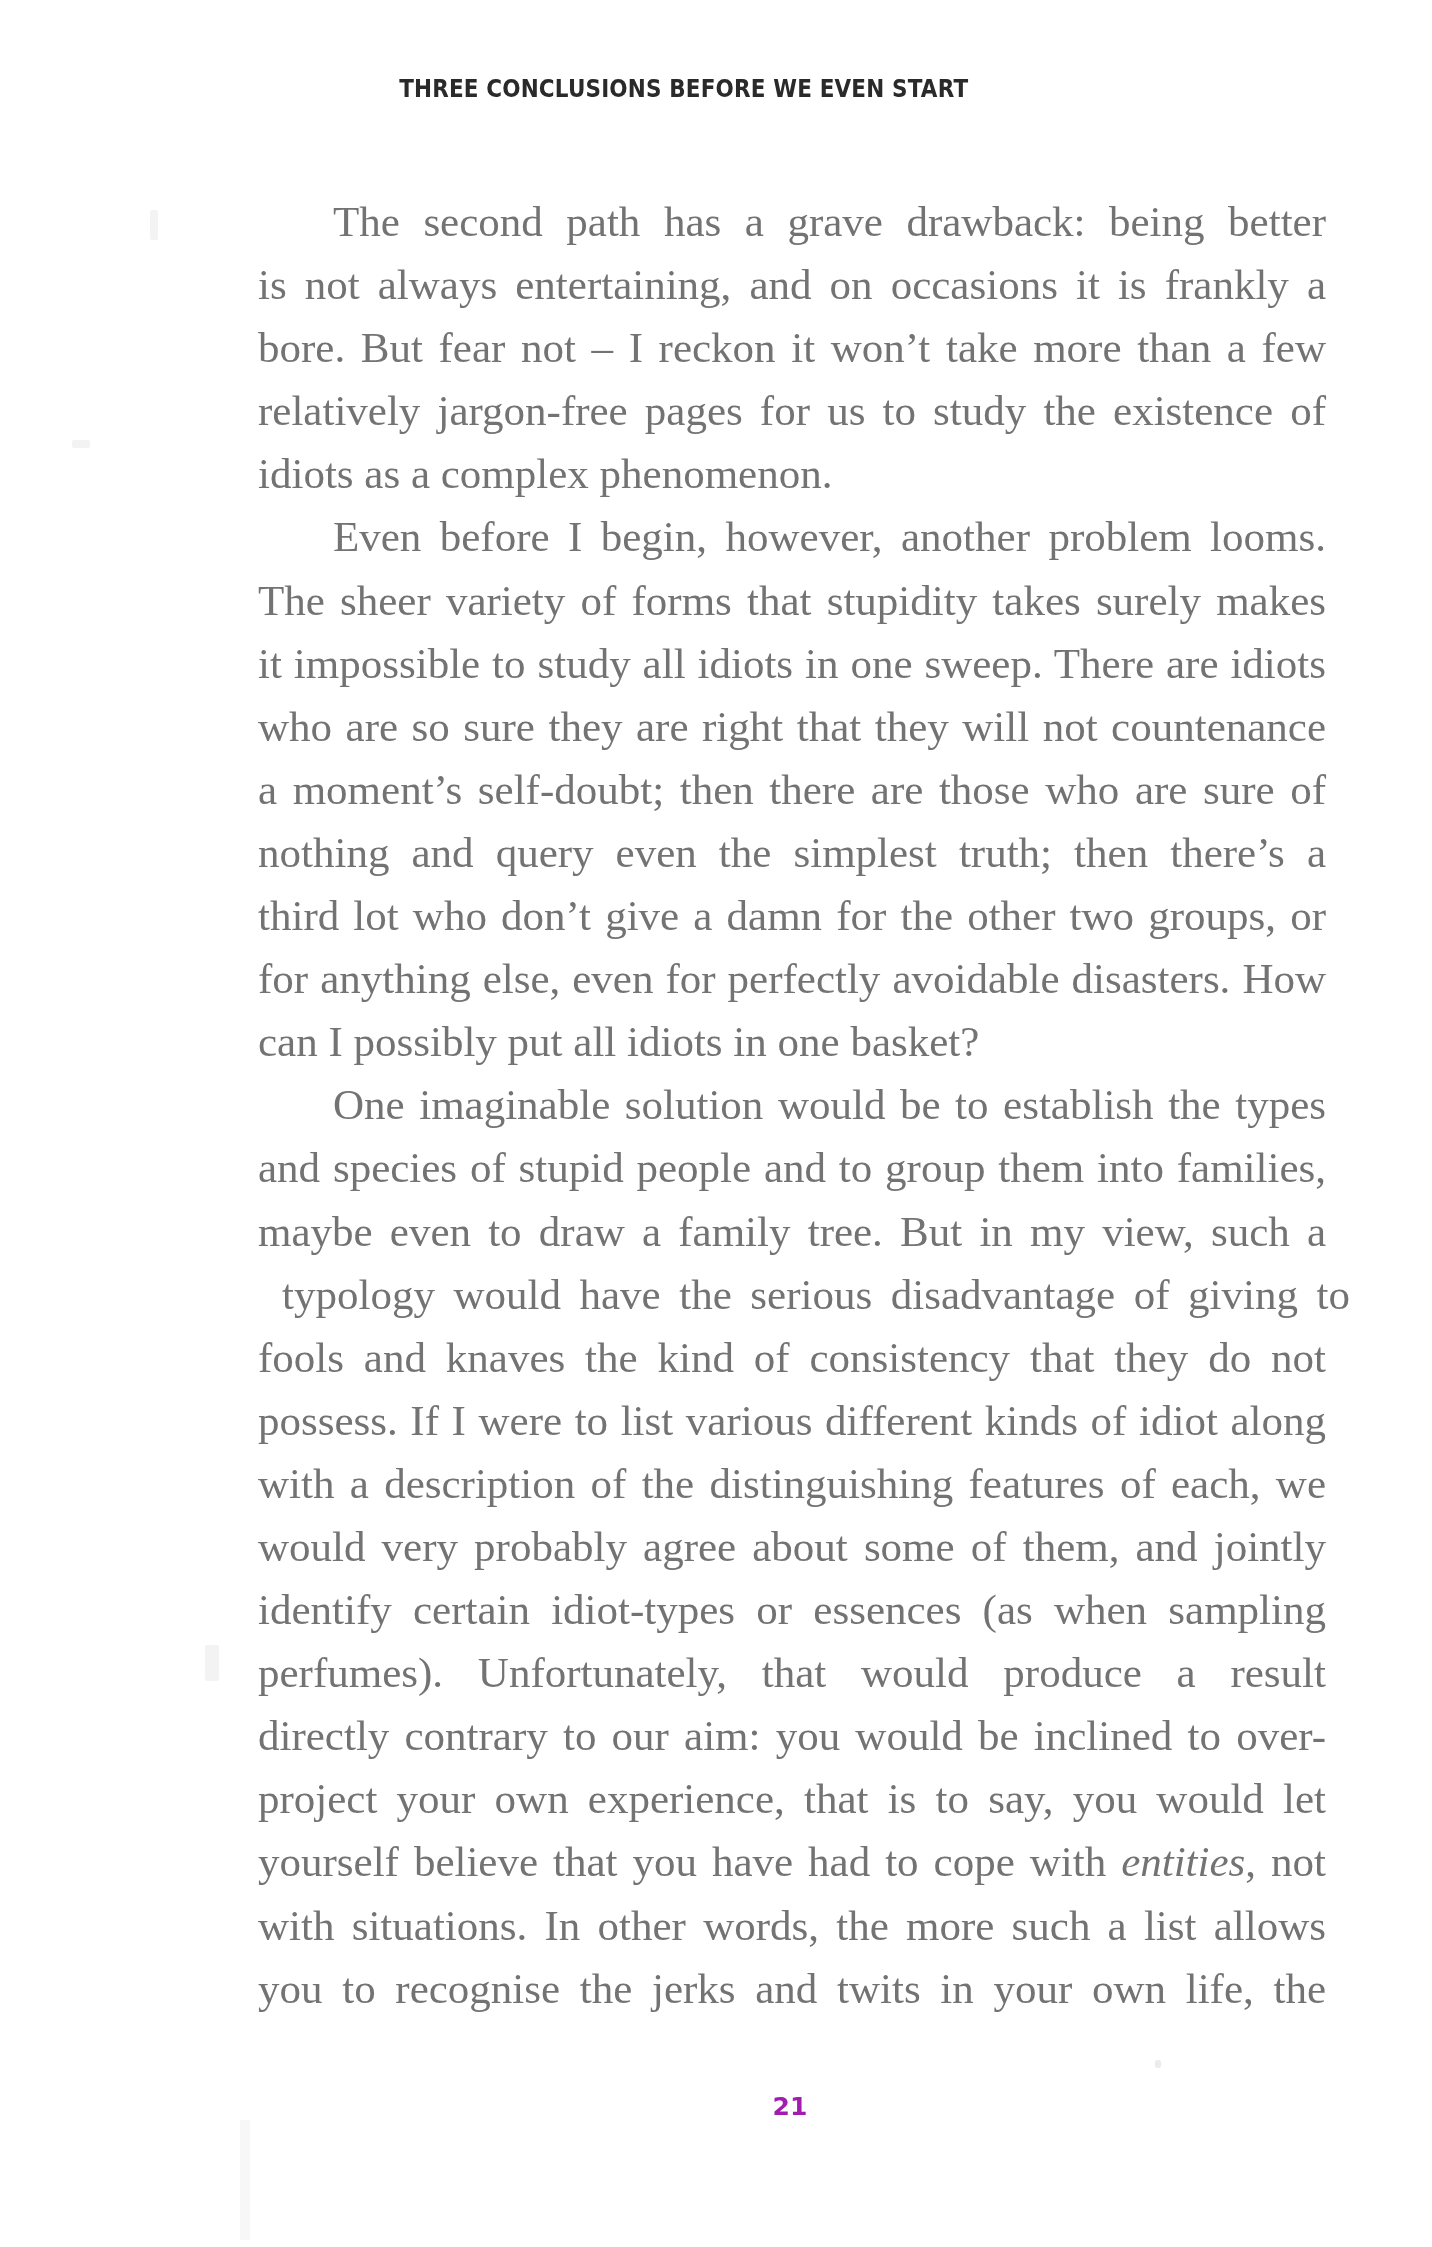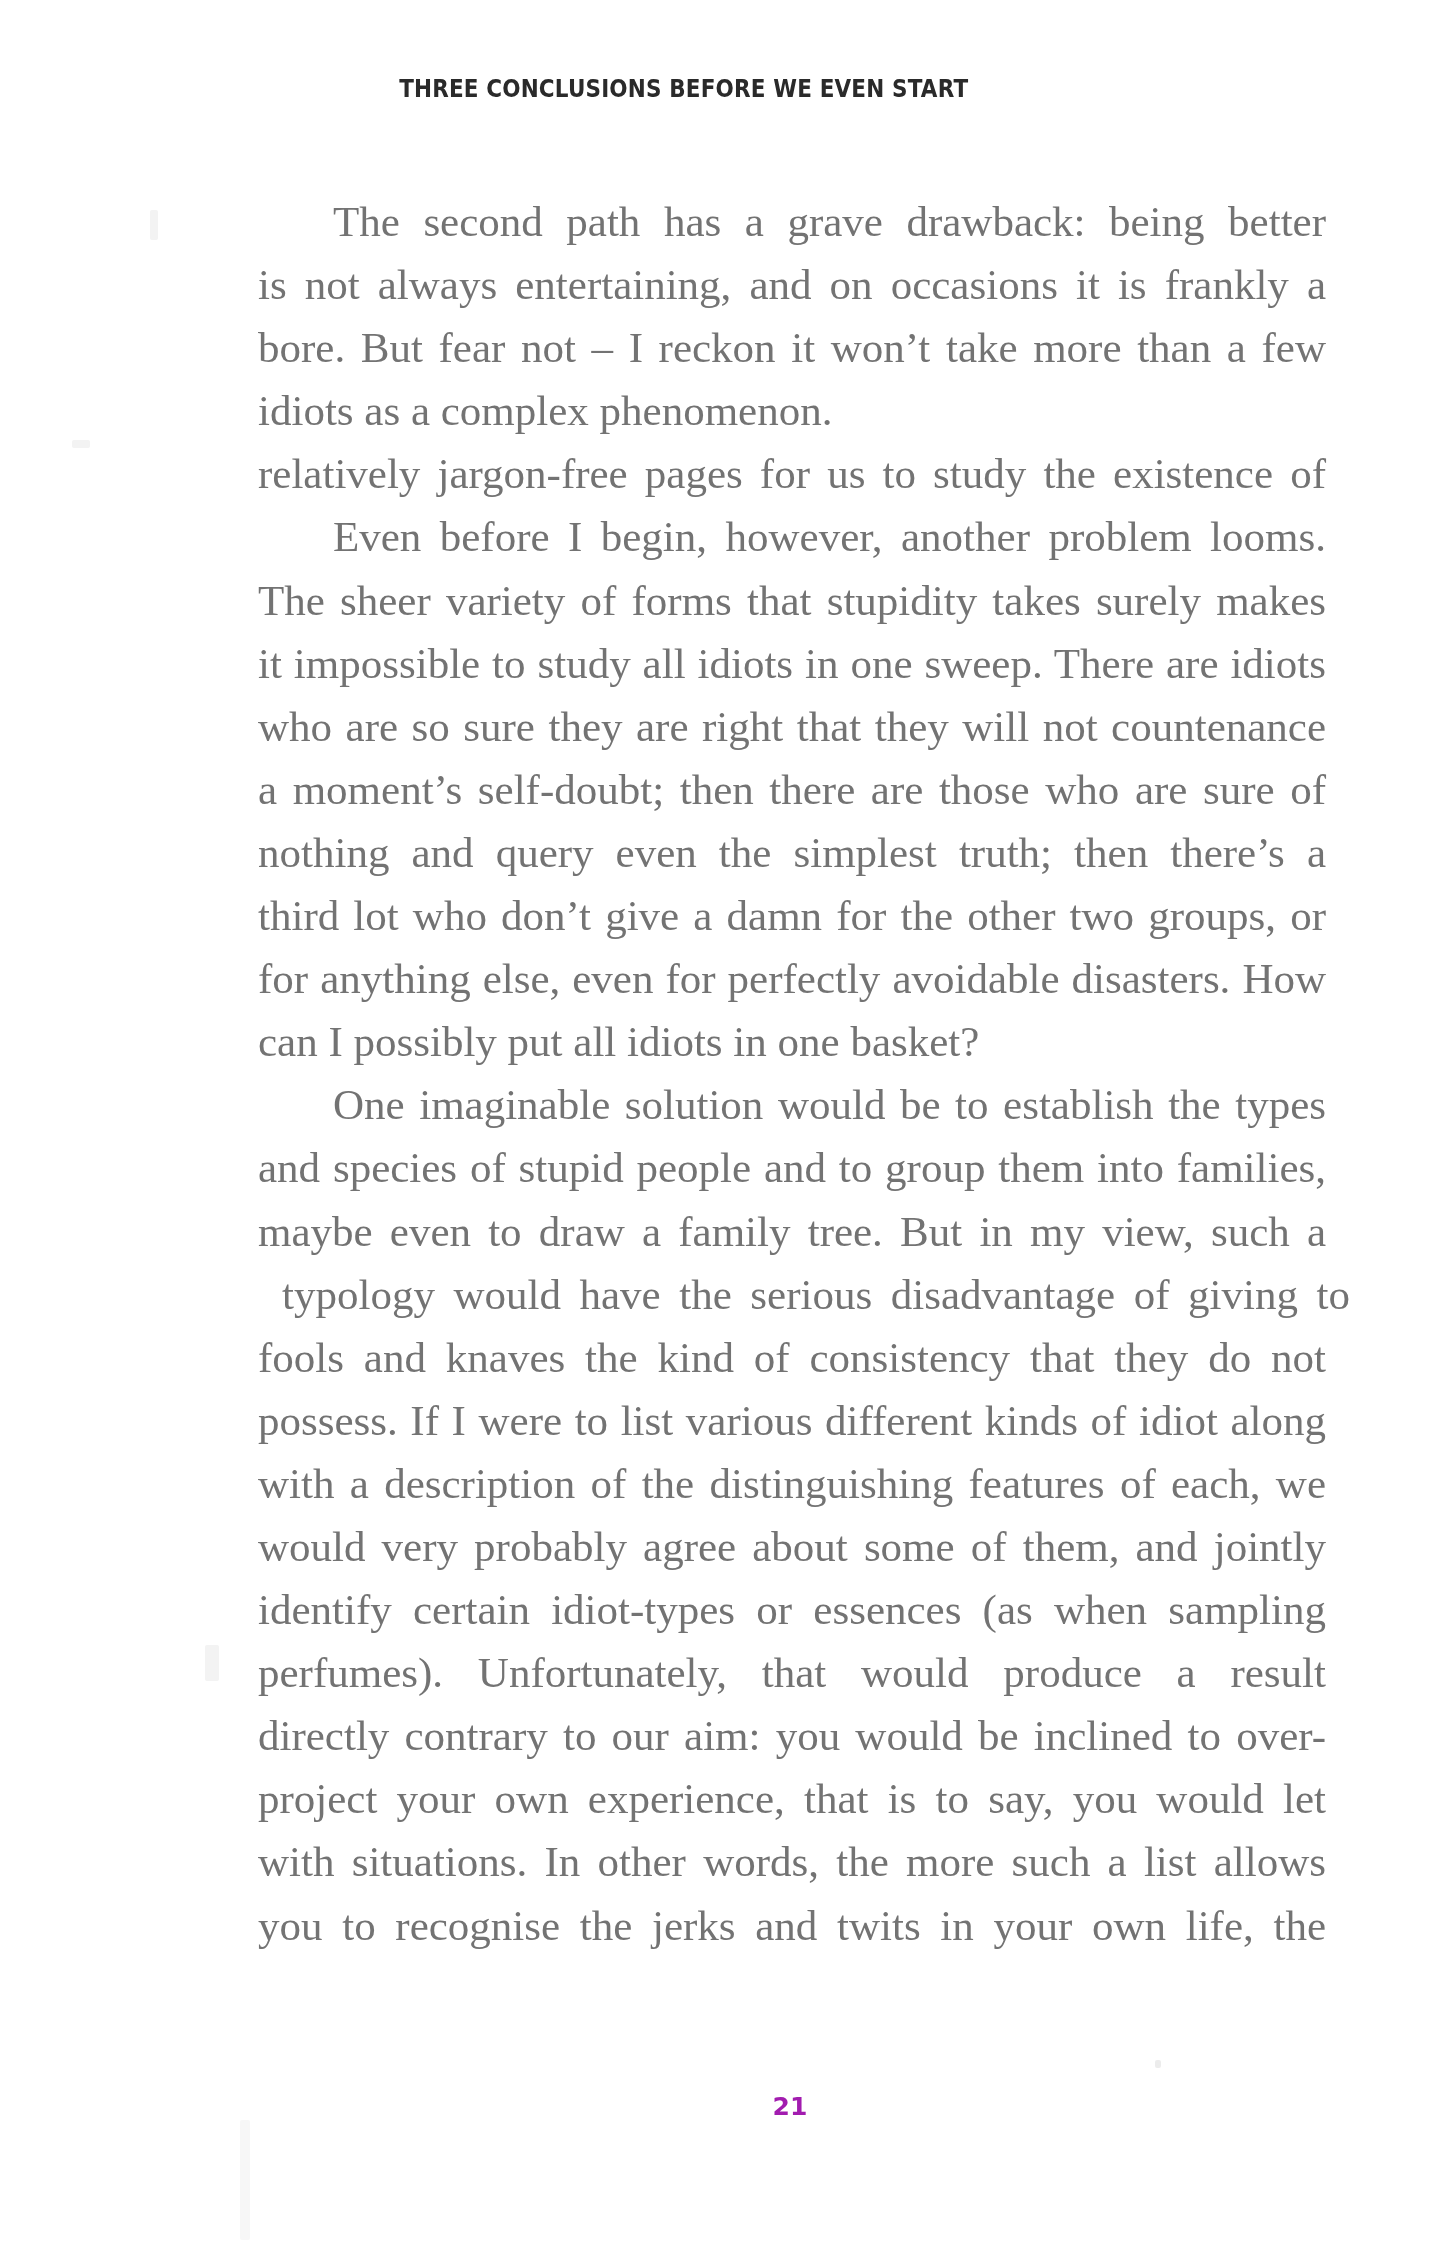--- a/index.html
+++ b/index.html
@@ -83,22 +83,22 @@
 <div class="scan-mark" style="left:205px;top:1645px;width:14px;height:36px;"></div>
 <div class="scan-mark" style="left:240px;top:2120px;width:10px;height:120px;background:#f7f7f7;"></div>
 <div class="scan-mark" style="left:1155px;top:2060px;width:6px;height:8px;background:#ececec;"></div>
 
 <div class="running-head">THREE CONCLUSIONS BEFORE WE EVEN START</div>
 
 <div class="body-text" id="body-text">
     <div class="line indent"><span class="seg" style="display: inline-block; white-space: nowrap; word-spacing: 12.7891px;">The second path has a grave drawback: being better</span></div>
     <div class="line"><span class="seg" style="display: inline-block; white-space: nowrap; word-spacing: 7.32656px;">is not always entertaining, and on occasions it is frankly a</span></div>
     <div class="line"><span class="seg" style="display: inline-block; white-space: nowrap; word-spacing: 4.8774px;">bore. But fear not – I reckon it won’t take more than a few</span></div>
+    <div class="line"><span class="seg" style="display: inline-block; white-space: nowrap; word-spacing: 6.38368px;">relatively jargon-free pages for us to study the existence of</span></div>
     <div class="line last"><span class="seg" style="display: inline-block; white-space: nowrap;">idiots as a complex phenomenon.</span></div>
-    <div class="line"><span class="seg" style="display: inline-block; white-space: nowrap; word-spacing: 6.38368px;">relatively jargon-free pages for us to study the existence of</span></div>
     <div class="line indent"><span class="seg" style="display: inline-block; white-space: nowrap; word-spacing: 7.68527px;">Even before I begin, however, another problem looms.</span></div>
     <div class="line"><span class="seg" style="display: inline-block; white-space: nowrap; word-spacing: 4.42882px;">The sheer variety of forms that stupidity takes surely makes</span></div>
     <div class="line"><span class="seg" style="display: inline-block; white-space: nowrap; word-spacing: 1.18608px;">it impossible to study all idiots in one sweep. There are idiots</span></div>
     <div class="line"><span class="seg" style="display: inline-block; white-space: nowrap; word-spacing: 2.75994px;">who are so sure they are right that they will not countenance</span></div>
     <div class="line"><span class="seg" style="display: inline-block; white-space: nowrap; word-spacing: 4.82812px;">a moment’s self-doubt; then there are those who are sure of</span></div>
     <div class="line"><span class="seg" style="display: inline-block; white-space: nowrap; word-spacing: 11.3247px;">nothing and query even the simplest truth; then there’s a</span></div>
     <div class="line"><span class="seg" style="display: inline-block; white-space: nowrap; word-spacing: 3.37891px;">third lot who don’t give a damn for the other two groups, or</span></div>
     <div class="line"><span class="seg" style="display: inline-block; white-space: nowrap; word-spacing: 1.25977px;">for anything else, even for perfectly avoidable disasters. How</span></div>
     <div class="line last"><span class="seg" style="display: inline-block; white-space: nowrap;">can I possibly put all idiots in one basket?</span></div>
     <div class="line indent"><span class="seg" style="display: inline-block; white-space: nowrap; word-spacing: 3.80273px;">One imaginable solution would be to establish the types</span></div>
@@ -106,17 +106,18 @@
     <div class="line"><span class="seg" style="display: inline-block; white-space: nowrap; word-spacing: 6.44271px;">maybe even to draw a family tree. But in my view, such a</span></div>
     <div class="line"><span class="seg" style="display: inline-block; white-space: nowrap; word-spacing: 7.80664px; margin-left: 24px;">typology would have the serious disadvantage of giving to</span></div>
     <div class="line"><span class="seg" style="display: inline-block; white-space: nowrap; word-spacing: 9.1125px;">fools and knaves the kind of consistency that they do not</span></div>
     <div class="line"><span class="seg" style="display: inline-block; white-space: nowrap; word-spacing: 1.84091px;">possess. If I were to list various different kinds of idiot along</span></div>
     <div class="line"><span class="seg" style="display: inline-block; white-space: nowrap; word-spacing: 4.56076px;">with a description of the distinguishing features of each, we</span></div>
     <div class="line"><span class="seg" style="display: inline-block; white-space: nowrap; word-spacing: 5.35417px;">would very probably agree about some of them, and jointly</span></div>
     <div class="line"><span class="seg" style="display: inline-block; white-space: nowrap; word-spacing: 10.471px;">identify certain idiot-types or essences (as when sampling</span></div>
     <div class="line"><span class="seg" style="display: inline-block; white-space: nowrap; word-spacing: 24.0312px;">perfumes). Unfortunately, that would produce a result</span></div>
     <div class="line"><span class="seg" style="display: inline-block; white-space: nowrap; word-spacing: 4.43125px;">directly contrary to our aim: you would be inclined to over-</span></div>
     <div class="line"><span class="seg" style="display: inline-block; white-space: nowrap; word-spacing: 8.44375px;">project your own experience, that is to say, you would let</span></div>
+    <div class="line"><span class="seg" style="display: inline-block; white-space: nowrap; word-spacing: 4.22344px;"><span>yourself believe that you have had to cope with </span><em>entities</em><span>, not</span></span></div>
     <div class="line"><span class="seg" style="display: inline-block; white-space: nowrap; word-spacing: 6.47969px;">with situations. In other words, the more such a list allows</span></div>
     <div class="line"><span class="seg" style="display: inline-block; white-space: nowrap; word-spacing: 8.9375px;">you to recognise the jerks and twits in your own life, the</span></div>
   </div>
 
 <div class="folio">21</div>
 
 </body></html>

